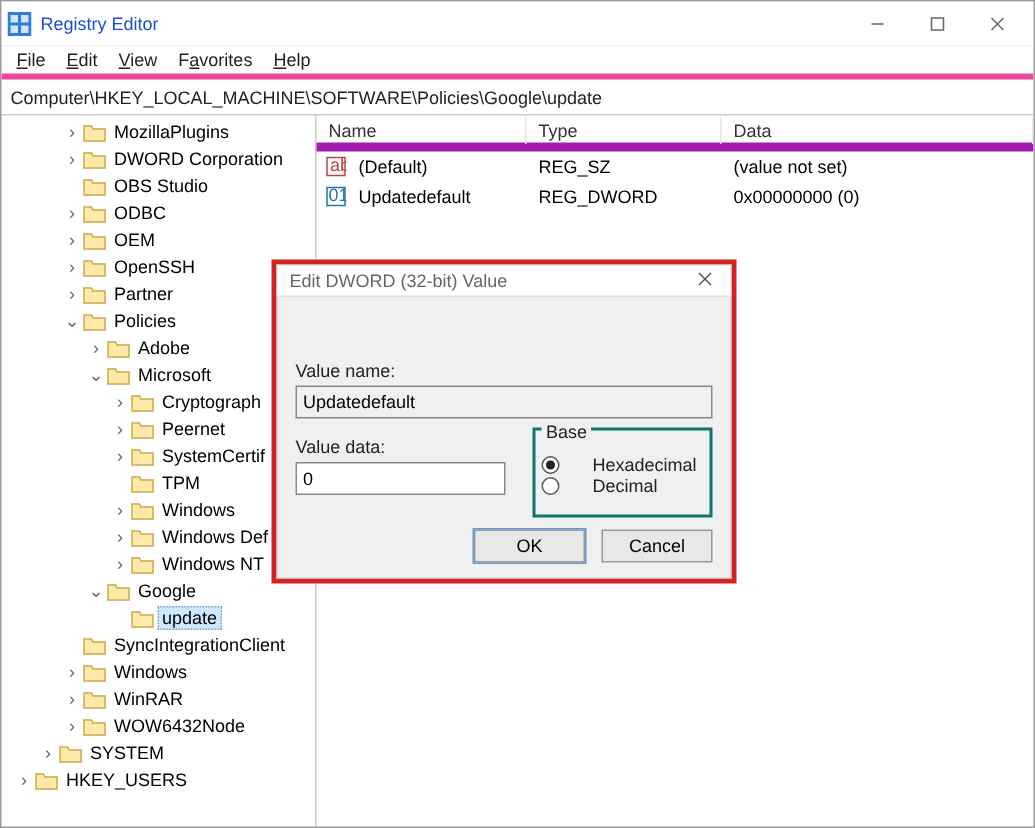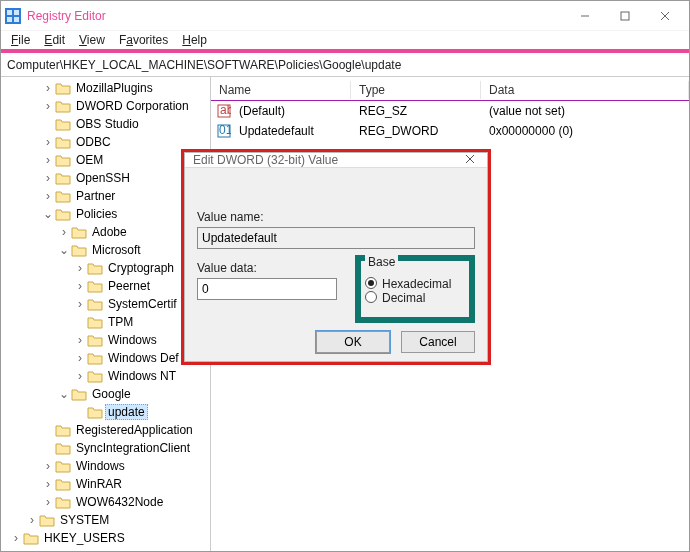--- a/index.html
+++ b/index.html
@@ -1,20 +1,20 @@
 <!DOCTYPE html>
 <html><head>
 <meta charset="utf-8">
 <style>
 * { box-sizing: border-box; margin: 0; padding: 0; font-family: "Segoe UI", Tahoma, sans-serif; font-size: 12px; }
 body { background: #fff; width: 690px; height: 552px; overflow: hidden; position: relative; border: 1px solid #999; }
 
 .titlebar { height: 30px; display: flex; align-items: center; padding: 0 4px; background: #fff; border-bottom: 1px solid rgba(0,0,0,0.05); }
 .titlebar .app-icon { width: 16px; height: 16px; margin-right: 6px; }
-.titlebar .title { flex: 1; font-size: 12px; color: #ec4899; }
+.titlebar .title { flex: 1; font-size: 12px; color: #1d4ed8; }
 .titlebar .win-btn { width: 40px; height: 28px; display: flex; align-items: center; justify-content: center; color: #666; }
 .titlebar .win-btn svg { stroke: #666; }
 
 .menubar { height: 22px; display: flex; align-items: center; padding: 0 4px; gap: 2px; border-bottom: 4px solid #ec4899; }
 .menubar .m-item { padding: 2px 6px; color: #222; }
 .menubar .m-item .ul { text-decoration: underline; }
 
 .pathbar { height: 24px; display: flex; align-items: center; padding: 0 6px; border-bottom: 1px solid #ccc; font-size: 12px; color: #222; }
 
 .panes { display: flex; height: calc(552px - 30px - 22px - 24px - 2px); }
@@ -25,49 +25,49 @@
 .tree-row .tw { width: 14px; display: inline-flex; align-items: center; justify-content: center; color: #666; }
 .tree-row .folder { width: 16px; height: 14px; margin-right: 2px; flex-shrink:0; }
 .tree-row .label { padding: 1px 3px; }
 .tree-row .label.sel { background: #cde8ff; border: 1px dotted #7aa; padding: 0 2px; }
 .ind-0 { padding-left: 4px; }
 .ind-1 { padding-left: 20px; }
 .ind-2 { padding-left: 36px; }
 .ind-3 { padding-left: 52px; }
 .ind-4 { padding-left: 68px; }
 
-.list-head { display: flex; height: 22px; align-items: center; border-bottom: 1px solid #a21caf; }
+.list-head { display: flex; height: 22px; align-items: center; border-bottom: 6px solid #a21caf; }
 .list-head .col { padding: 2px 8px; color: #333; border-right: 1px solid #e5e5e5; }
 .col-name { width: 140px; }
 .col-type { width: 130px; }
 .col-data { flex: 1; }
 
 .list-row { display: flex; height: 20px; align-items: center; }
 .list-row .cell { padding: 0 8px; overflow: hidden; white-space: nowrap; }
 .list-row .iconcell { width: 20px; padding-left: 6px; display:flex; align-items:center;}
 .list-row .namecell { width: 120px; }
 .list-row .typecell { width: 130px; }
 .list-row .datacell { flex: 1; }
 
 
-.dialog-border { position: absolute; left: 180px; top: 148px; width: 310px; height: 216px; border: 3px solid #d92020; background: #fff; }
+.dialog-border { position: absolute; left: 180px; top: 172px; width: 310px; height: 216px; border: 3px solid #d92020; background: #fff; }
 .dialog { position: absolute; inset: 0; background: #f0f0f0; border: 1px solid #bbb; display: flex; flex-direction: column; }
 .dlg-title { height: 28px; display: flex; align-items: center; padding: 0 8px; background: #fff; color: #666; border-bottom: 1px solid #ddd; }
 .dlg-title .t { flex: 1; }
 .dlg-title .x { color: #555; padding: 0 4px; }
 .dlg-body { padding: 8px 12px; flex: 1; color: #222; margin-top: 28px; }
 .dlg-body .lbl { display: block; margin: 6px 0 3px; }
 .dlg-body .tbox { width: 100%; height: 22px; border: 1px solid #888; padding: 2px 4px; background: #fff; font-size: 12px; }
 .dlg-body .tbox.ro { background: #f0f0f0; }
 .dlg-row2 { display: flex; gap: 18px; margin-top: 6px; }
 .dlg-row2 .left { width: 140px; }
 .dlg-row2 .right { flex: 1; }
-.fieldset { border: 6px solid #0f766e; padding: 6px 4px 8px; }
+.fieldset { border: 2px solid #0f766e; padding: 6px 4px 8px; }
 .fieldset .legend { position: relative; top: -12px; background: #f0f0f0; padding: 0 3px; display: inline-block; }
-.radio-row { display: flex; gap: 5px; margin-top: -4px; margin-bottom: 4px; }
+.radio-row { display: flex; align-items: center; gap: 22px; margin-top: -4px; margin-bottom: 4px; }
 .radio { width: 12px; height: 12px; border: 1px solid #555; border-radius: 50%; display: inline-flex; align-items: center; justify-content: center; background:#fff;}
 .radio.checked::after { content:''; width: 6px; height: 6px; background: #222; border-radius: 50%; }
 .dlg-buttons { display: flex; justify-content: flex-end; gap: 11px; padding: 0 12px 10px; }
 .dlg-buttons .btn { width: 74px; height: 22px; text-align: center; line-height: 20px; border: 1px solid #999; background: #e8e8e8; }
 .dlg-buttons .btn:first-child { box-shadow: 0 0 0 1px #5a9bd8; }
 
 
 .folder svg { display: block; }
 </style>
 </head>
@@ -279,29 +279,20 @@
         <span class="label">Google</span>
       </div>
     <div class="tree-row ind-4">
         <span class="tw"></span>
         <span class="folder">
           <svg viewBox="0 0 16 14">
             <path d="M1 3h5l1 2h8v8H1z" fill="#ffe9a8" stroke="#caa94a"></path>
           </svg>
         </span>
         <span class="label sel">update</span>
-      </div>
-    <div class="tree-row ind-2">
-        <span class="tw"></span>
-        <span class="folder">
-          <svg viewBox="0 0 16 14">
-            <path d="M1 3h5l1 2h8v8H1z" fill="#ffe9a8" stroke="#caa94a"></path>
-          </svg>
-        </span>
-        <span class="label">RegisteredApplication</span>
       </div>
     <div class="tree-row ind-2">
         <span class="tw"></span>
         <span class="folder">
           <svg viewBox="0 0 16 14">
             <path d="M1 3h5l1 2h8v8H1z" fill="#ffe9a8" stroke="#caa94a"></path>
           </svg>
         </span>
         <span class="label">SyncIntegrationClient</span>
       </div>

